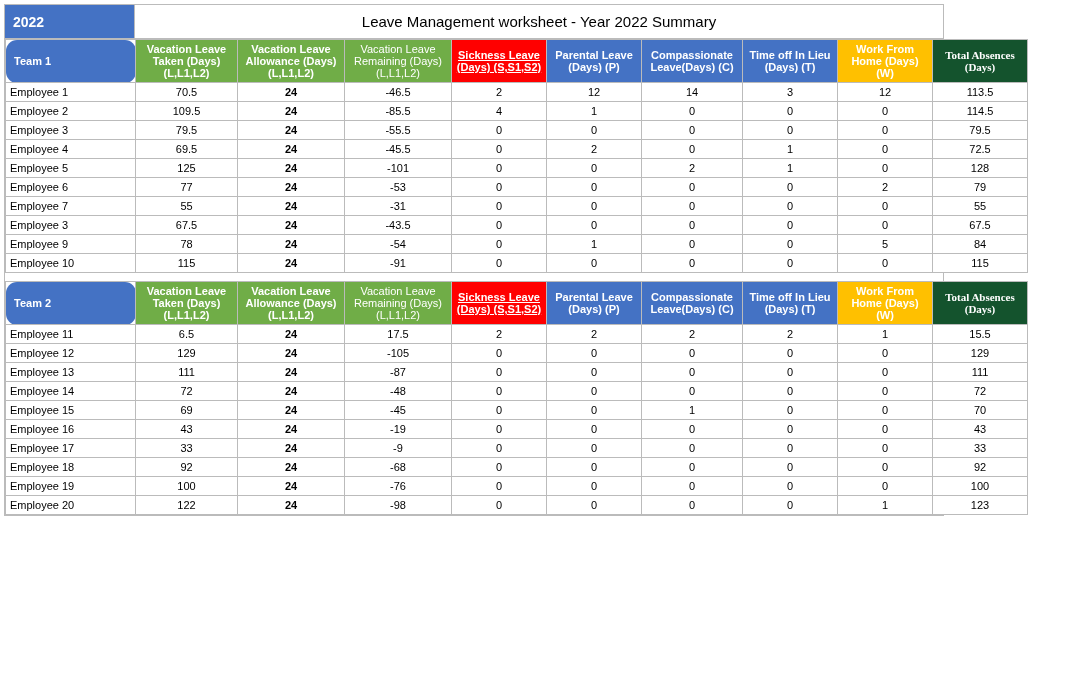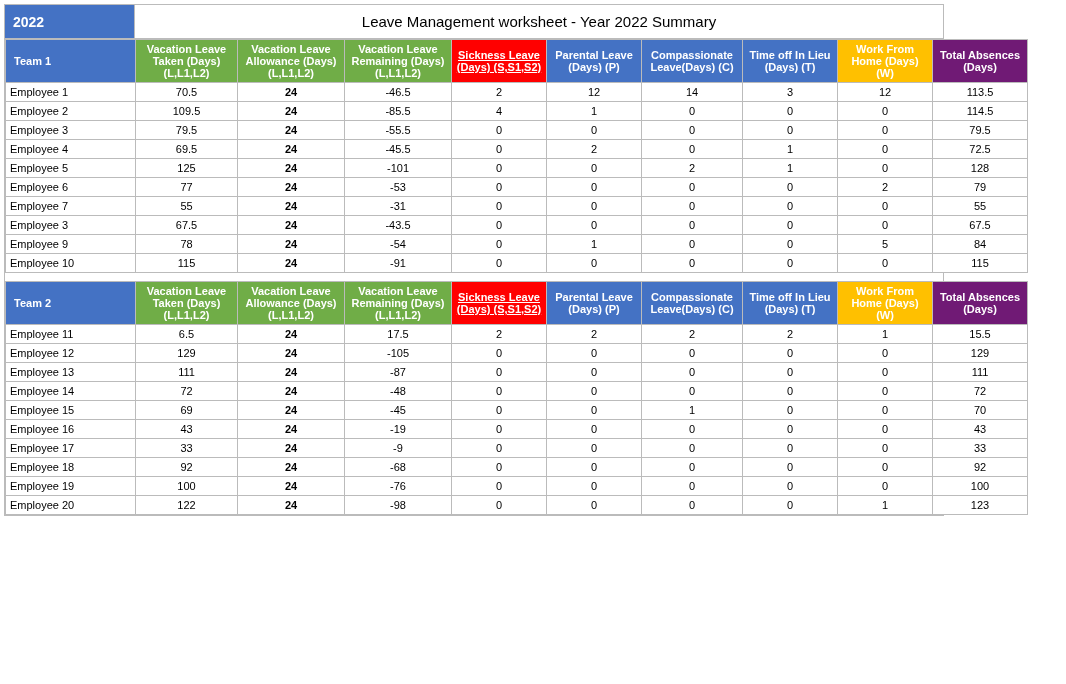--- a/index.html
+++ b/index.html
@@ -70,35 +70,36 @@
     .col-wfh  { width: 95px; }
     .col-ta   { width: 95px; }
 
     
     .hdr-team {
       background: #4472C4;
       color: white;
       font-weight: bold;
       text-align: left;
       padding-left: 8px;
+      border-radius: 11px;
     }
     .hdr-vlt {
       background: #70AD47;
       color: white;
       font-weight: bold;
     }
     .hdr-vla {
       background: #70AD47;
       color: white;
       font-weight: bold;
     }
     .hdr-vlr {
       background: #70AD47;
       color: white;
-      font-weight: bold;
+      font-weight: normal;
     }
     .hdr-sl {
       background: #FF0000;
       color: white;
       font-weight: bold;
       text-decoration: underline;
     }
     .hdr-pl {
       background: #4472C4;
       color: white;
@@ -113,23 +114,24 @@
       background: #4472C4;
       color: white;
       font-weight: bold;
     }
     .hdr-wfh {
       background: #FFC000;
       color: white;
       font-weight: bold;
     }
     .hdr-ta {
-      background: #701a75;
-      color: white;
-      font-weight: bold;
+      background: #14532d;
+      color: white;
+      font-weight: bold;
+      font-family: Liberation Serif, serif;
     }
 
     
     .row-light td { background: #fff; }
     .row-light td.col-name { background: #fff; }
 
     
     td.col-name {
       text-align: left;
       padding-left: 4px;

